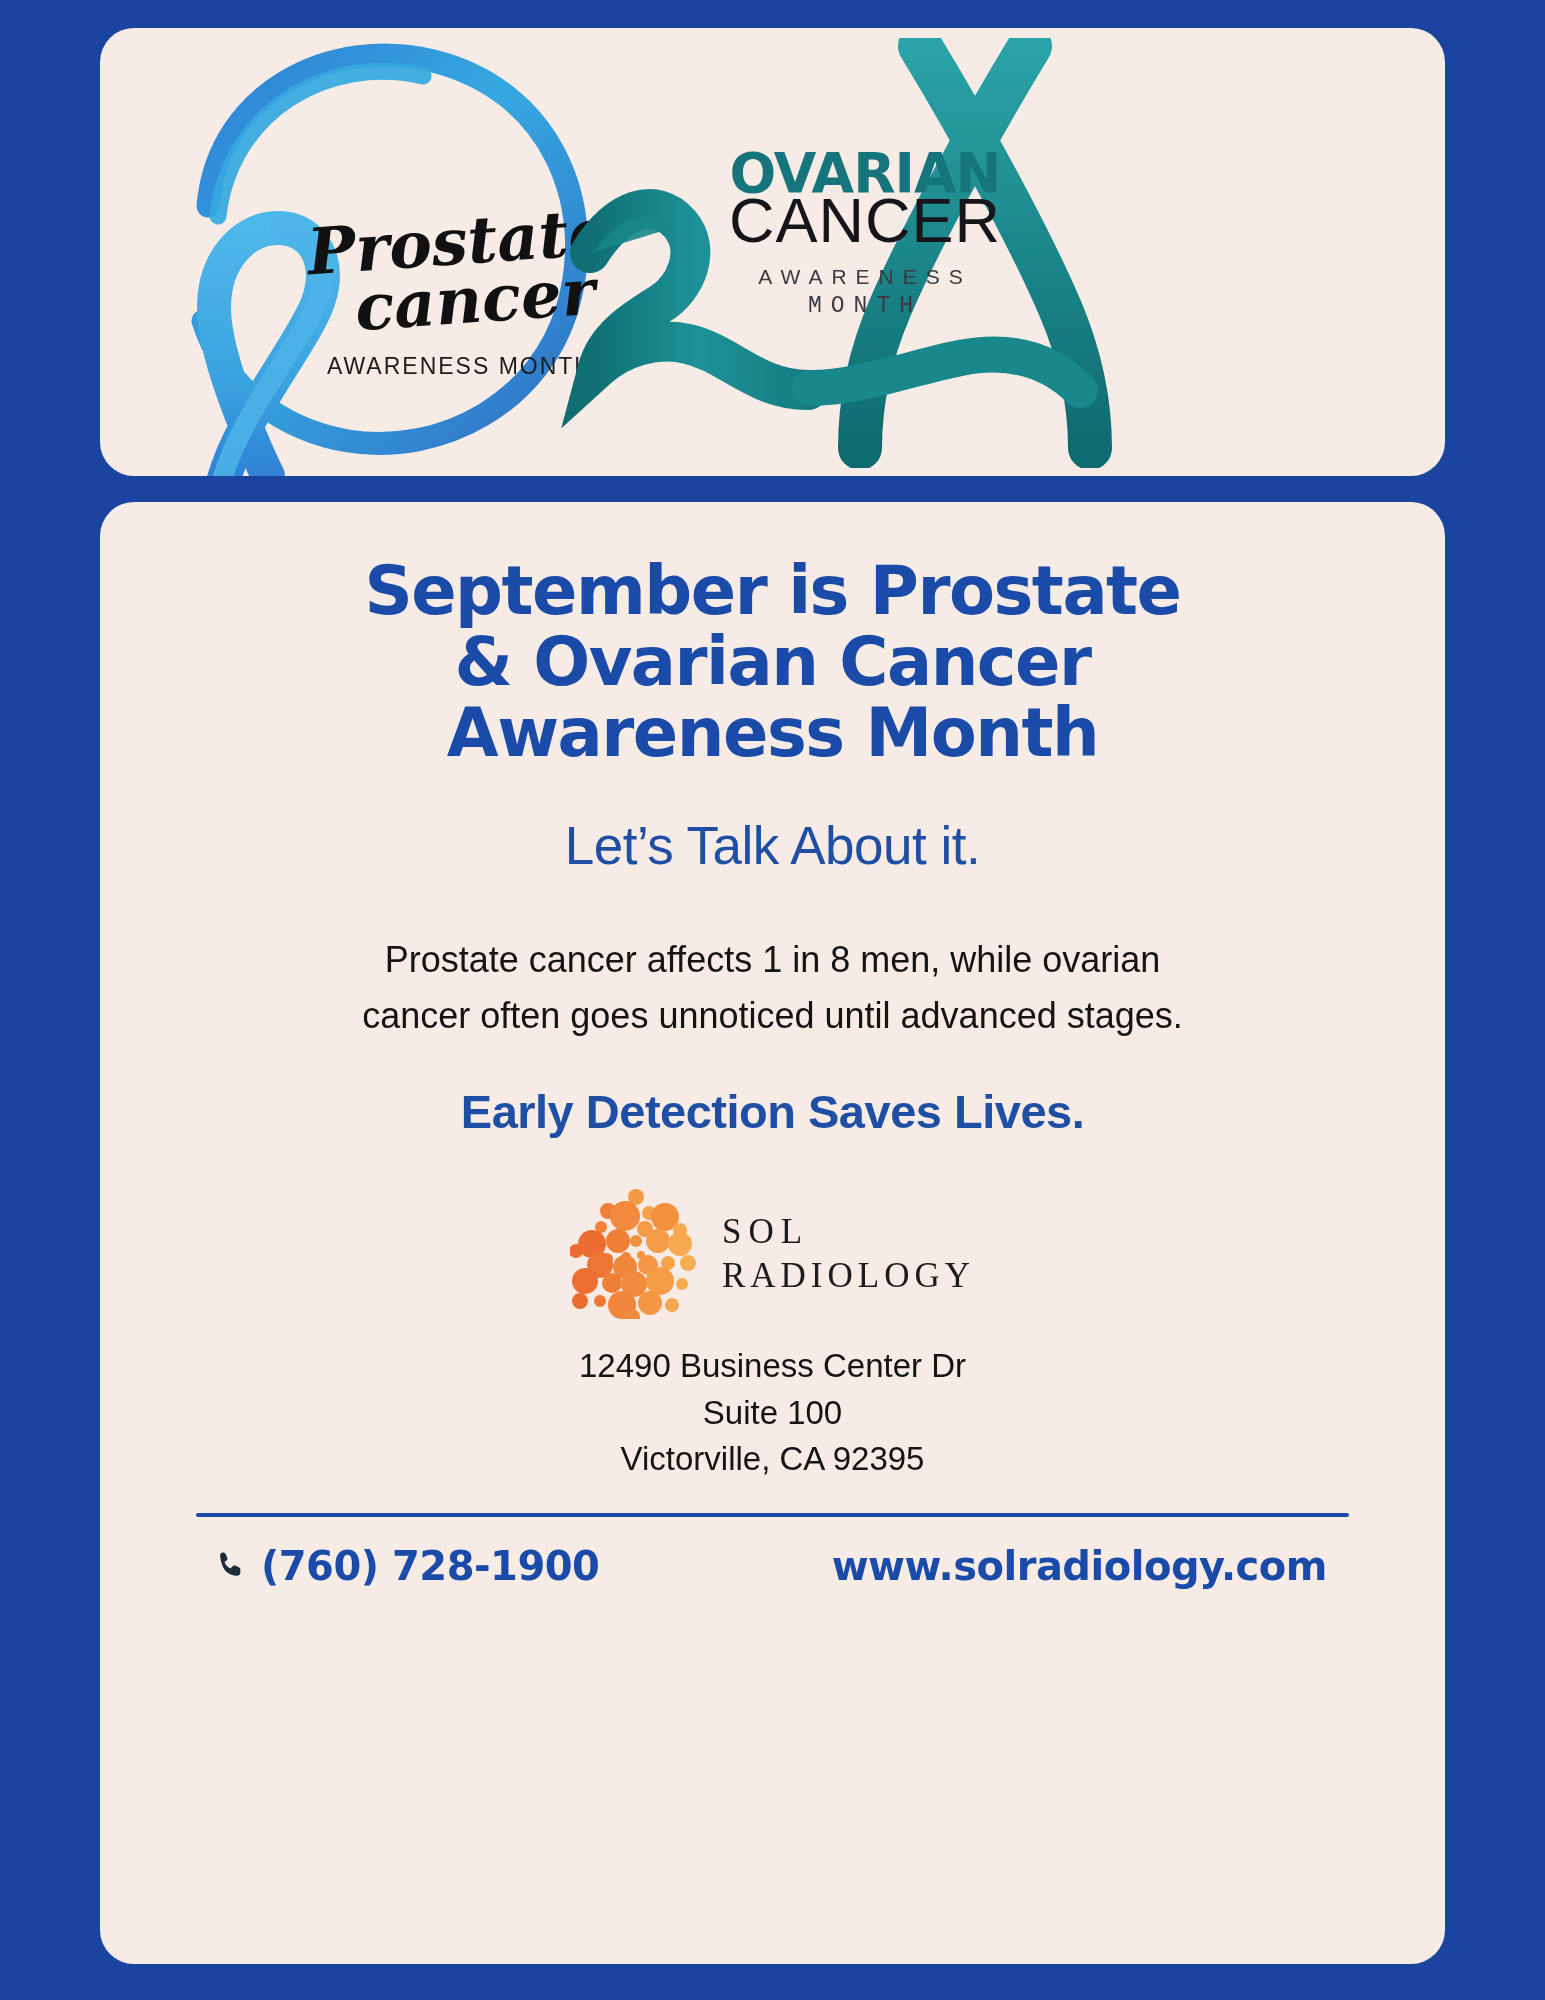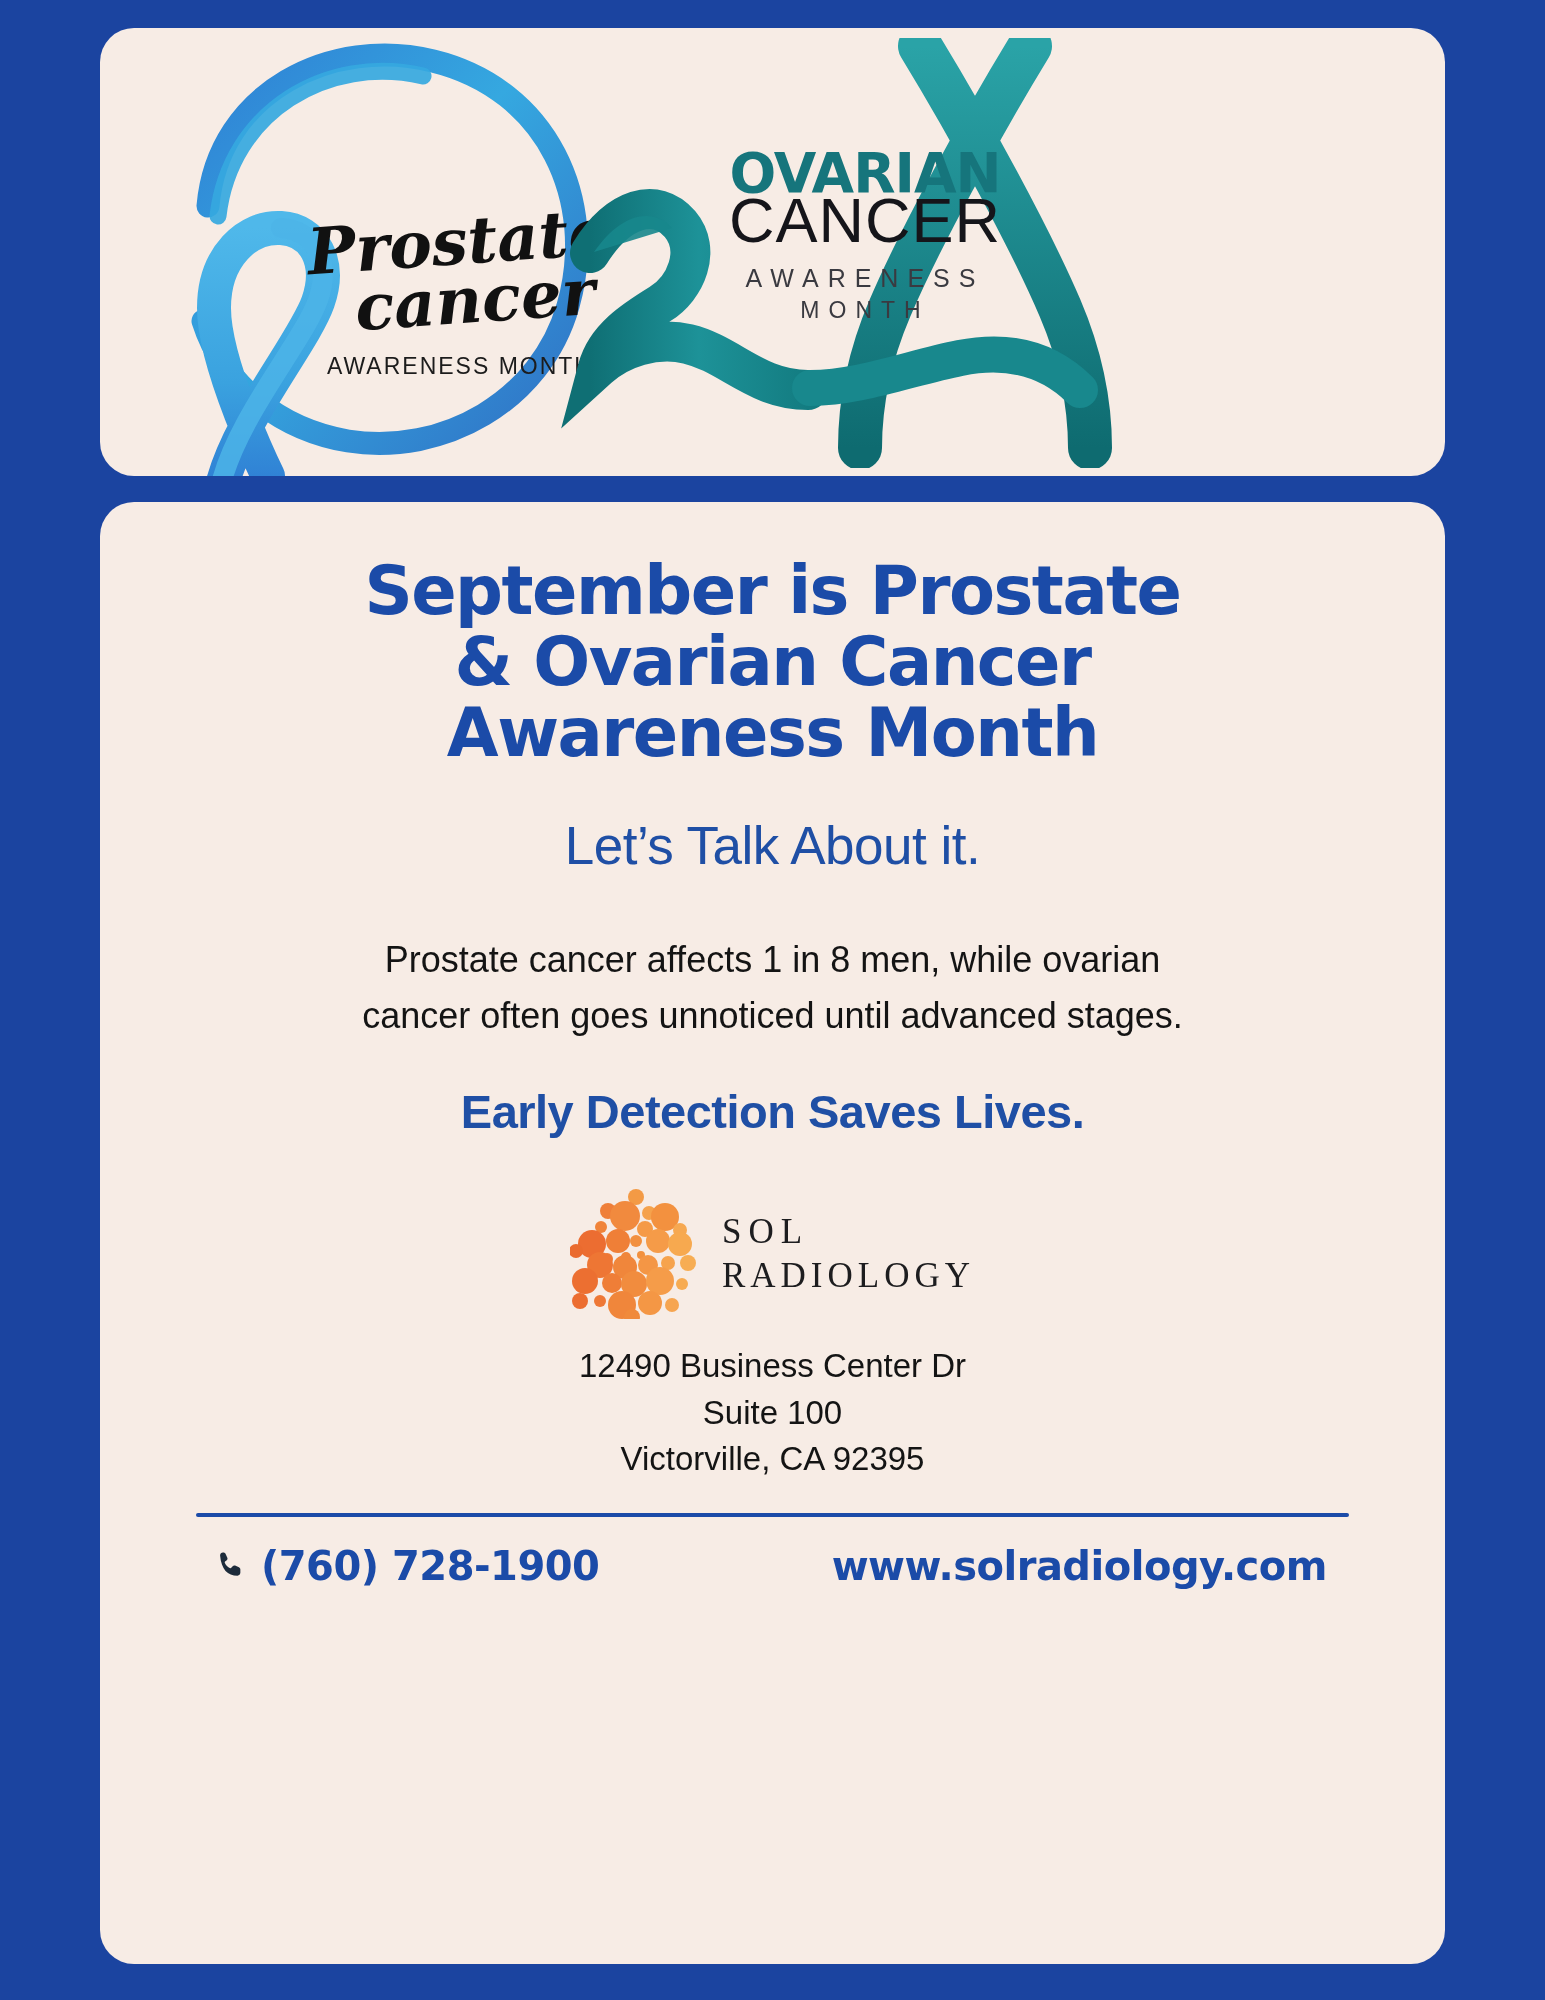--- a/index.html
+++ b/index.html
@@ -71,28 +71,28 @@
     font-weight: 400;
     font-size: 63px;
     letter-spacing: 1px;
     color: #15151a;
     display: block;
     margin-top: -12px;
   }
   .ov-word3 {
     font-family: "Liberation Sans", sans-serif;
     font-weight: 400;
-    font-size: 25px;
+    font-size: 21px;
     letter-spacing: 9px;
     color: #3a3a40;
     display: block;
     margin-top: 14px;
   }
   .ov-word4 {
-    font-family: Liberation Sans, sans-serif;
+    font-family: Liberation Mono, monospace;
     font-weight: 400;
     font-size: 23px;
     letter-spacing: 9px;
     color: #3a3a40;
     display: block;
     margin-top: 8px;
   }
 
   .pr-type {
     position: absolute;

